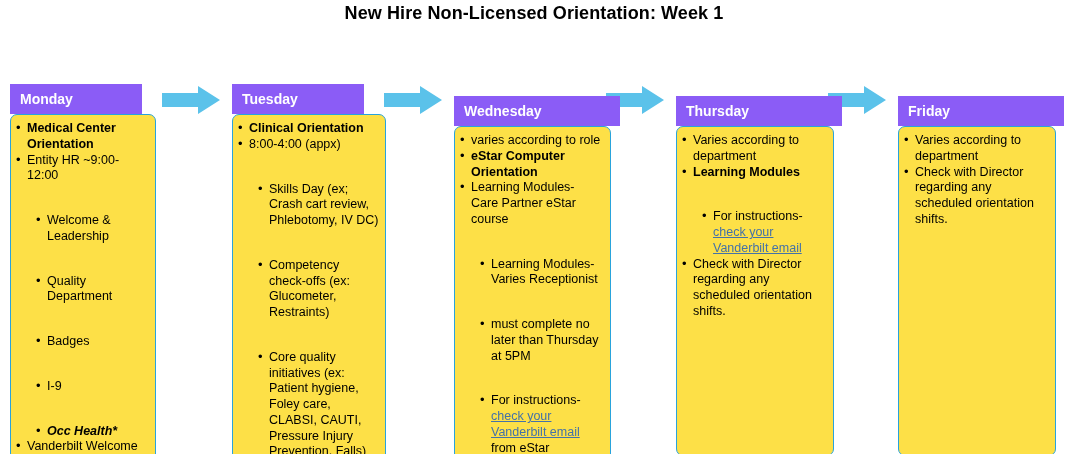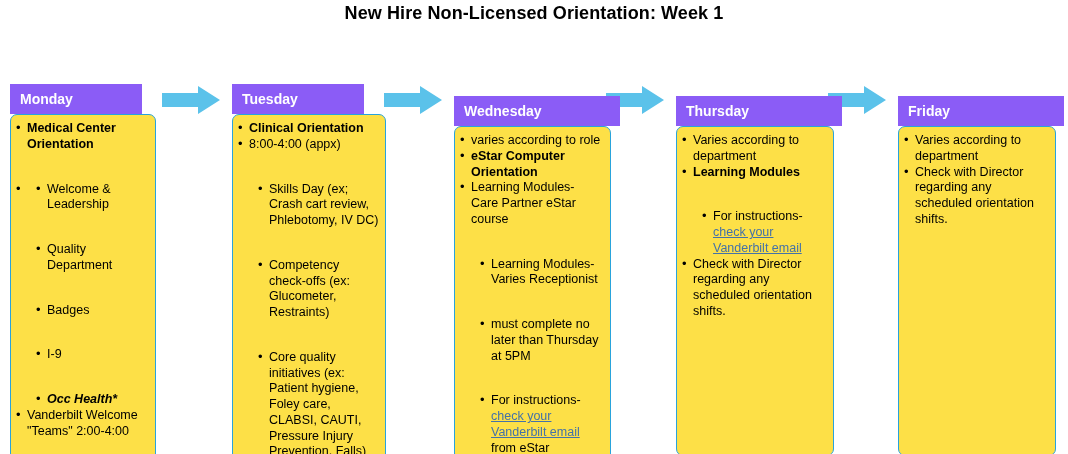--- a/index.html
+++ b/index.html
@@ -153,21 +153,21 @@
       </svg>
   </div>
 
   <div class="columns">
 
     <div class="col col-0">
       <div class="daybar narrow">Monday</div>
       <div class="body-box">
         <ul class="lvl1">
           <li><span class="b">Medical Center Orientation</span></li>
-          <li>
+          <li><span>Entity HR ~9:00-12:00</span>
             <ul class="lvl2">
               <li><span>Welcome &amp; Leadership</span></li>
               <li><span>Quality Department</span></li>
               <li><span>Badges</span></li>
               <li><span>I-9</span></li>
               <li><span class="i">Occ Health*</span></li>
             </ul>
           </li>
           <li><span>Vanderbilt Welcome "Teams" 2:00-4:00</span>
             <ul class="lvl2">

